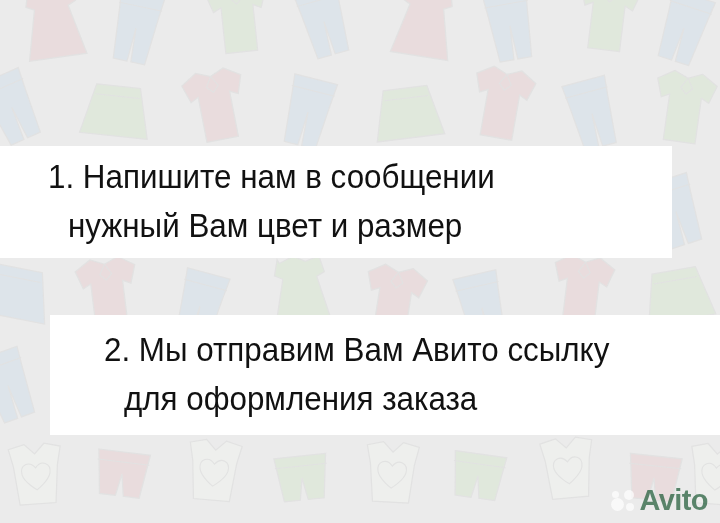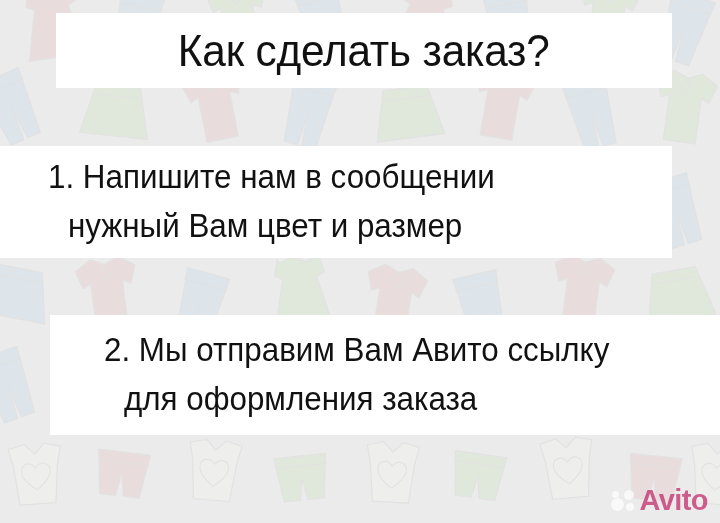--- a/index.html
+++ b/index.html
@@ -115,21 +115,21 @@
     position: absolute;
     border-radius: 50%;
     background: #ffffff;
     display: block;
   }
   #avito-dots i.d-big-tl  { width: 13px; height: 13px; left: 0;    top: 9px;  }
   #avito-dots i.d-big-tr  { width: 10px; height: 10px; left: 13px; top: 1px;  }
   #avito-dots i.d-sm-bl   { width: 7px;  height: 7px;  left: 1px;  top: 2px;  }
   #avito-dots i.d-sm-br   { width: 8px;  height: 8px;  left: 15px; top: 14px; }
   #avito-text {
-    color: #be185d;
+    color: #14532d;
     font-size: 29px;
     font-weight: 700;
     letter-spacing: -0.6px;
     line-height: 1;
   }
 </style>
 </head>
 <body>
 
 <div id="canvas">
@@ -218,23 +218,20 @@
         <use href="#tank-shape" x="360" y="442" fill="#eef2ec" transform="rotate(3 390 472)"></use>
         <use href="#shorts-shape" x="452" y="454" fill="#cfe2c7" transform="rotate(8 478 476)"></use>
         <use href="#tank-shape" x="536" y="438" fill="#eef2ec" transform="rotate(-5 566 468)"></use>
         <use href="#shorts-shape" x="628" y="456" fill="#e3c7c9" transform="rotate(6 654 478)"></use>
         <use href="#tank-shape" x="684" y="444" fill="#eef2ec" transform="rotate(4 714 474)"></use>
       </g>
     </svg>
     <div id="bg-veil"></div>
   </div>
 
-  <div class="band band-title">
-    <div class="title-text">Как сделать заказ?</div>
-  </div>
 
   <div class="band band-step1">
     <div class="step-line indent-1">1. Напишите нам в сообщении</div>
     <div class="step-line indent-2">нужный Вам цвет и размер</div>
   </div>
 
   <div class="band band-step2">
     <div class="step-line indent-1">2. Мы отправим Вам Авито ссылку</div>
     <div class="step-line indent-2">для оформления заказа</div>
   </div>

